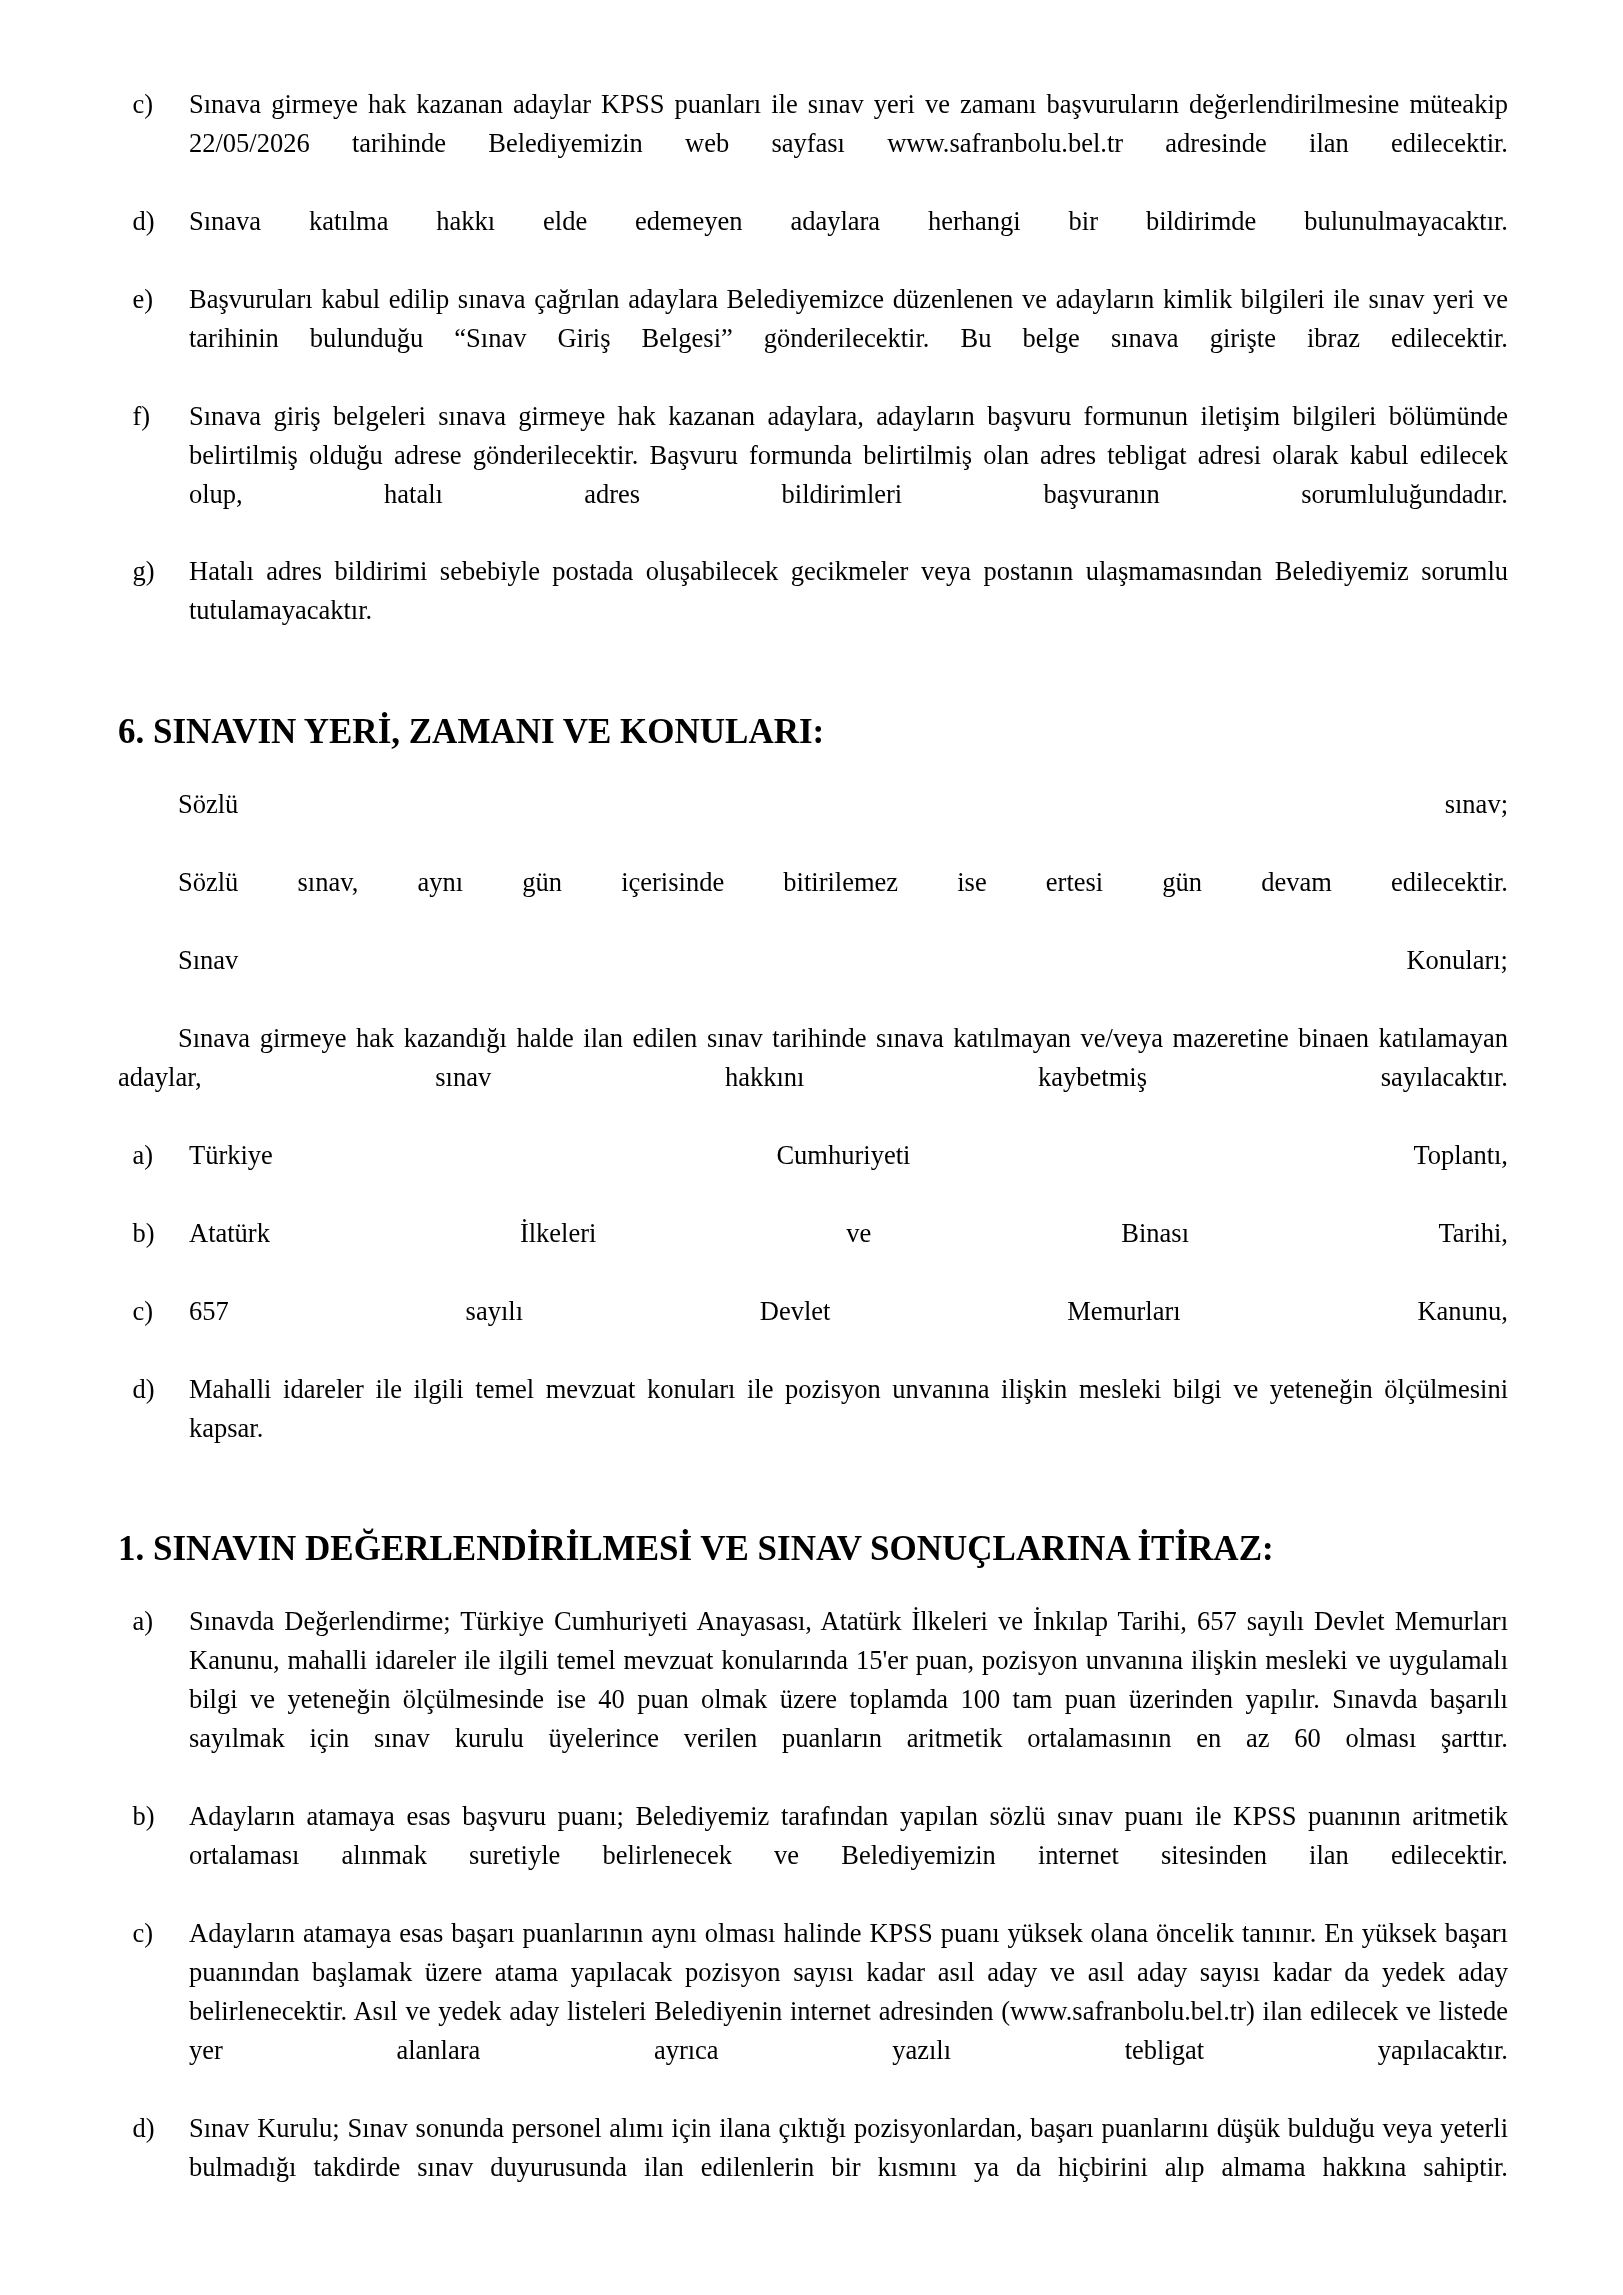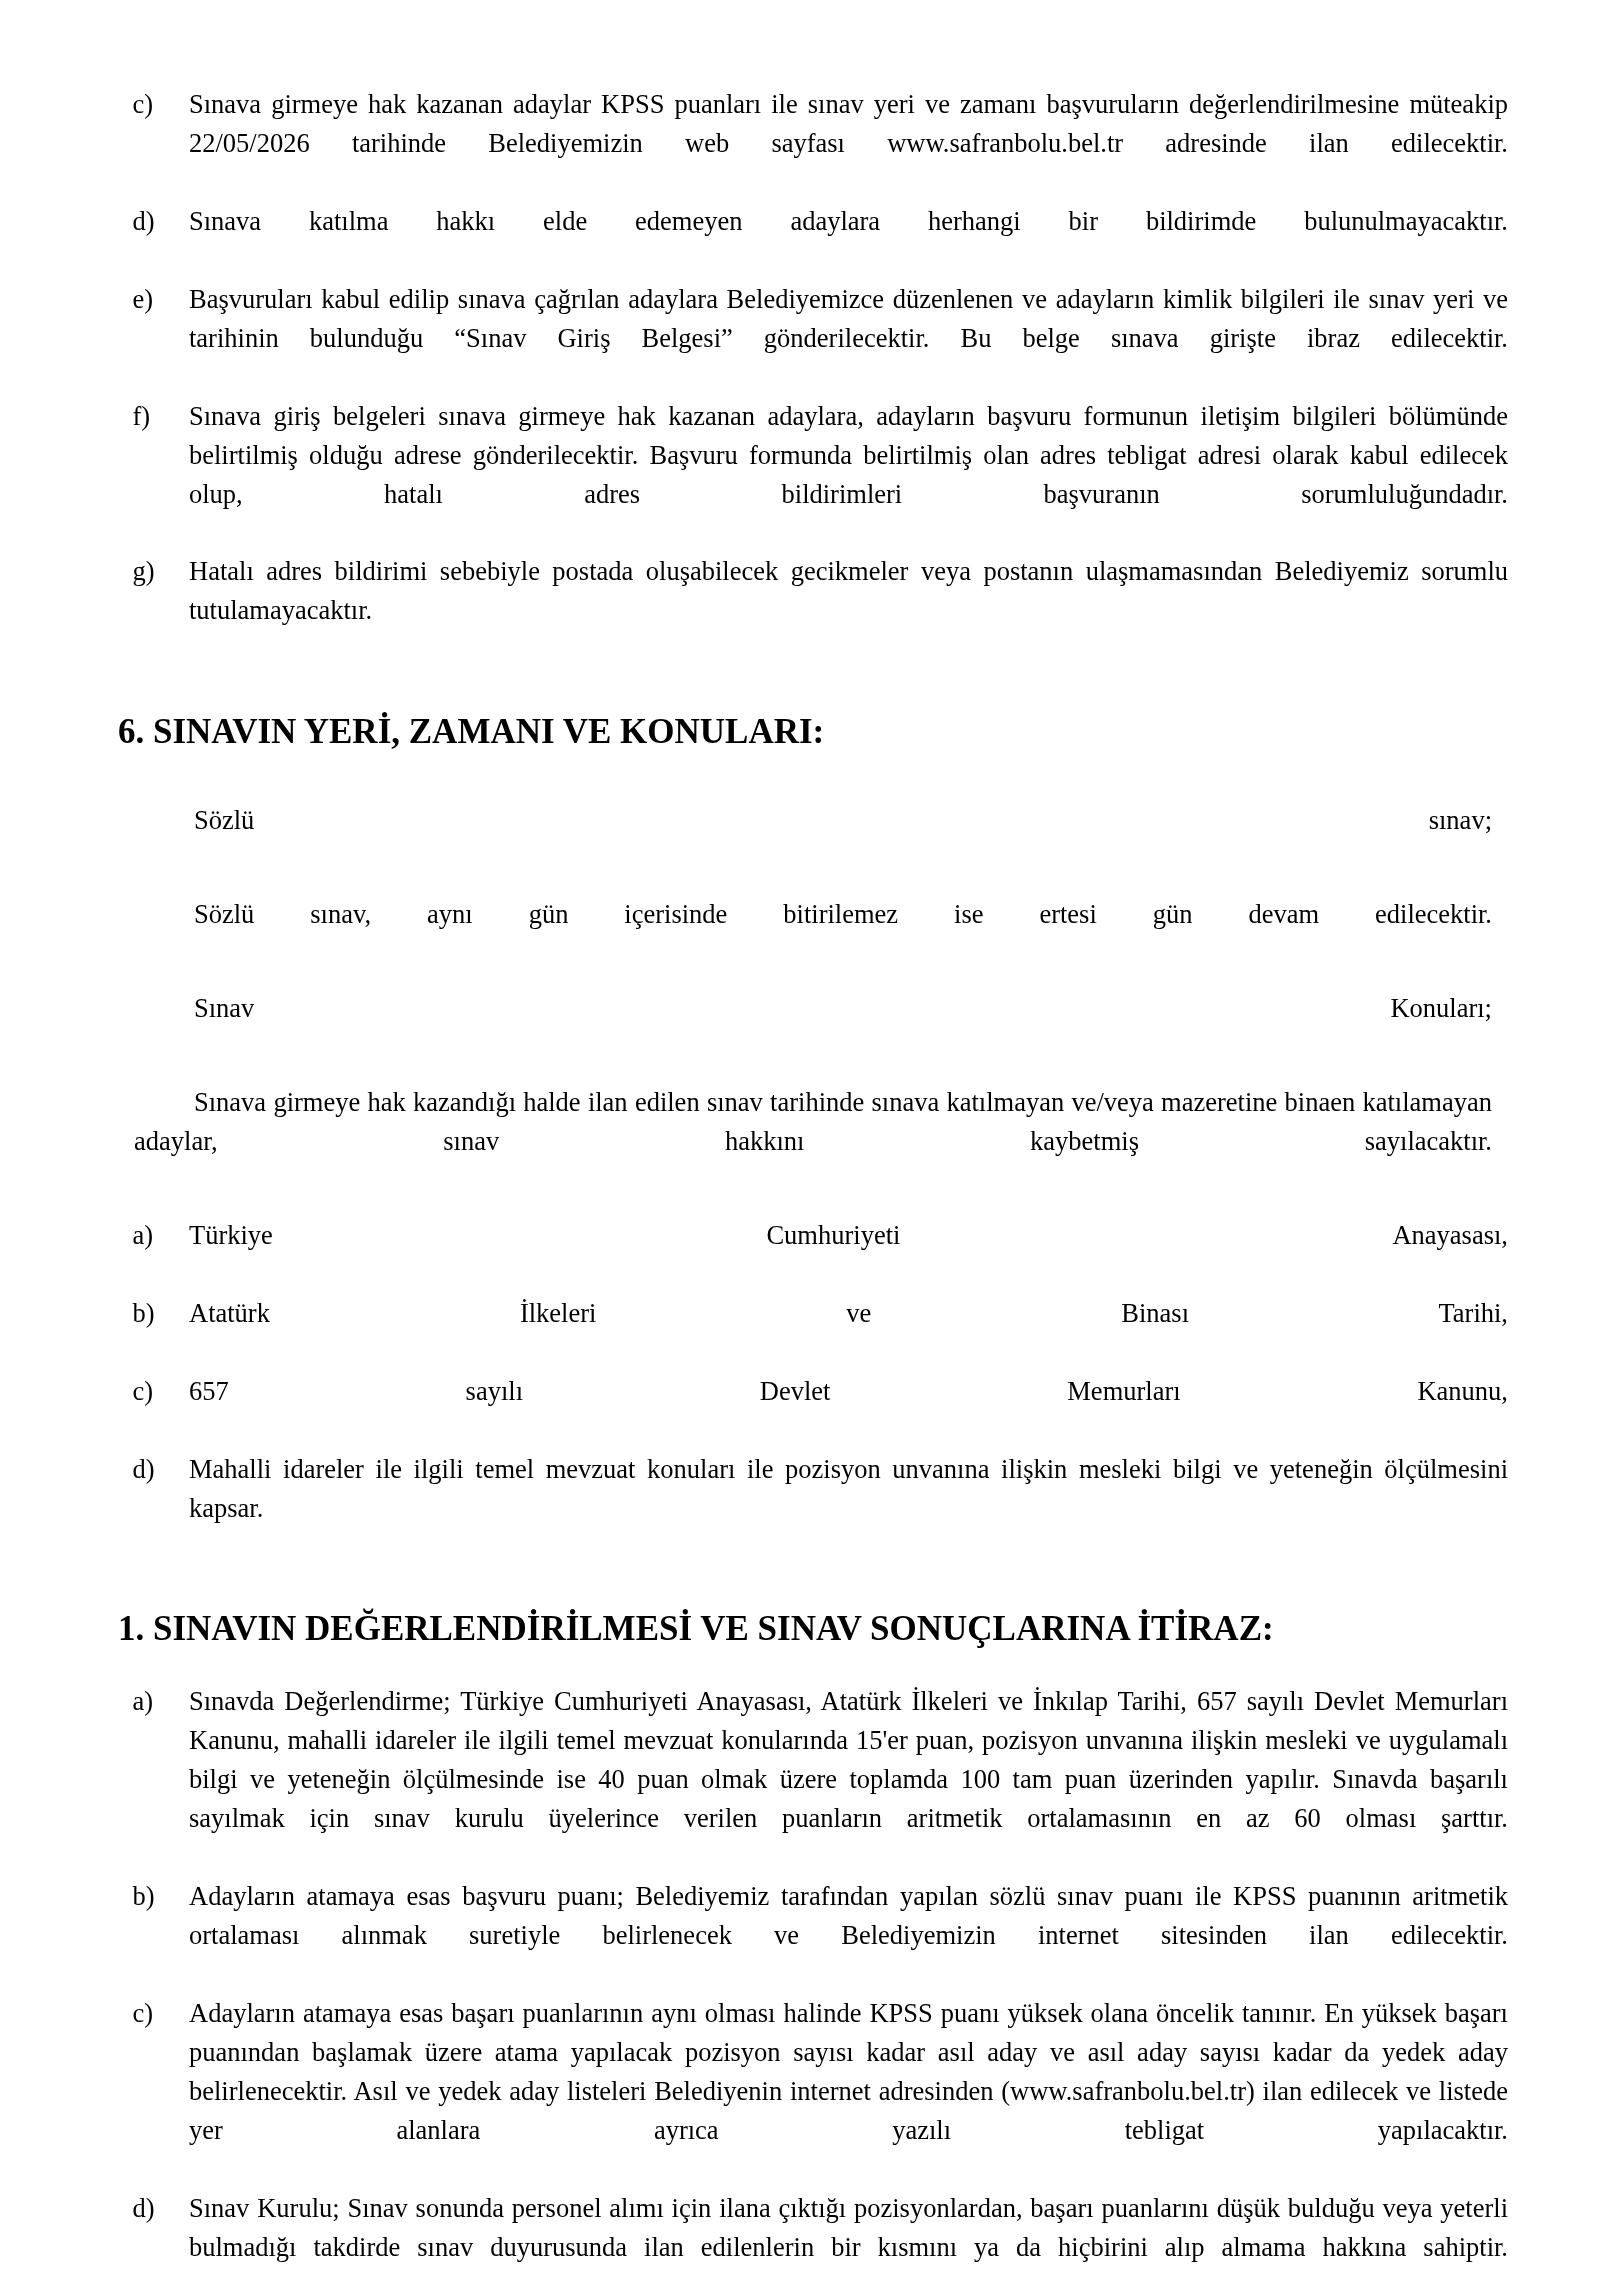--- a/index.html
+++ b/index.html
@@ -55,21 +55,21 @@
     font-size: 35px;
     line-height: 1.4;
     margin: 0;
     text-align: left;
   }
   .gap-before-heading { height: 38px; }
   .gap-after-heading  { height: 29px; }
 
   
   p.para {
-    margin: 16px;
+    margin: 0;
     text-align: justify;
   }
   p.para.indented {
     text-indent: 60px;
   }
   
   .para::after, li::after {
     content: "";
     display: inline-block;
     width: 100%;
@@ -109,21 +109,21 @@
     <div class="gap-after-heading"></div>
 
     <p class="para indented">Sözlü sınav;</p>
     <p class="para indented">Sözlü sınav, aynı gün içerisinde bitirilemez ise ertesi gün devam edilecektir.</p>
     <p class="para indented">Sınav Konuları;</p>
     <p class="para indented">Sınava girmeye hak kazandığı halde ilan edilen sınav tarihinde sınava katılmayan ve/veya mazeretine binaen katılamayan adaylar, sınav hakkını kaybetmiş sayılacaktır.</p>
 
     <ol class="alpha-list">
       <li>
         <span class="marker">a)</span>
-        <span>Türkiye Cumhuriyeti Anayasası,</span>
+        <span>Türkiye Cumhuriyeti Toplantı,</span>
       </li>
       <li>
         <span class="marker">b)</span>
         <span>Atatürk İlkeleri ve Binası Tarihi,</span>
       </li>
       <li>
         <span class="marker">c)</span>
         <span>657 sayılı Devlet Memurları Kanunu,</span>
       </li>
       <li>

